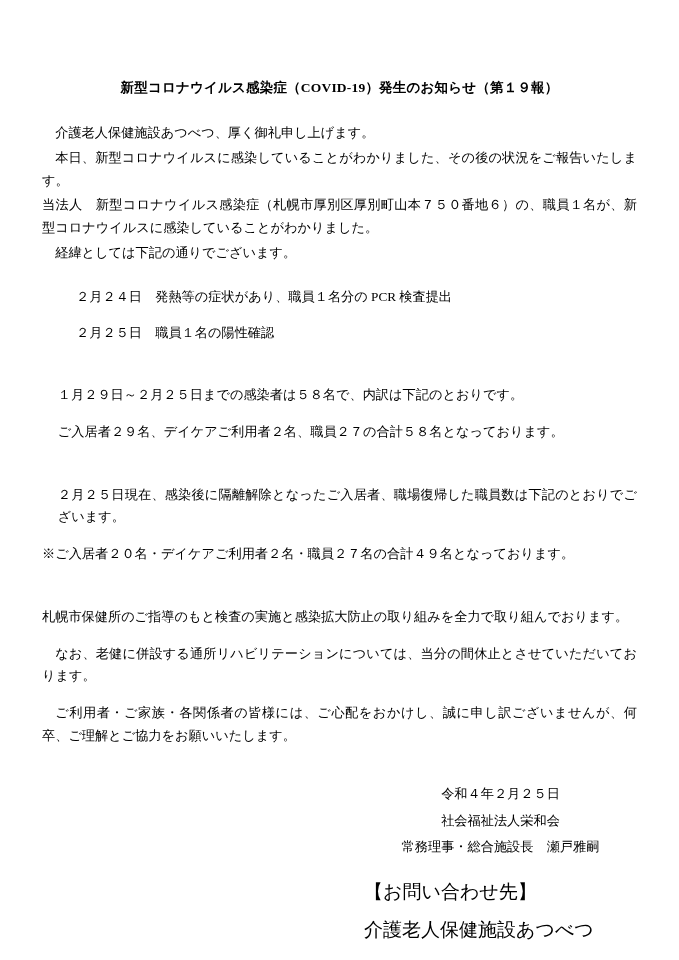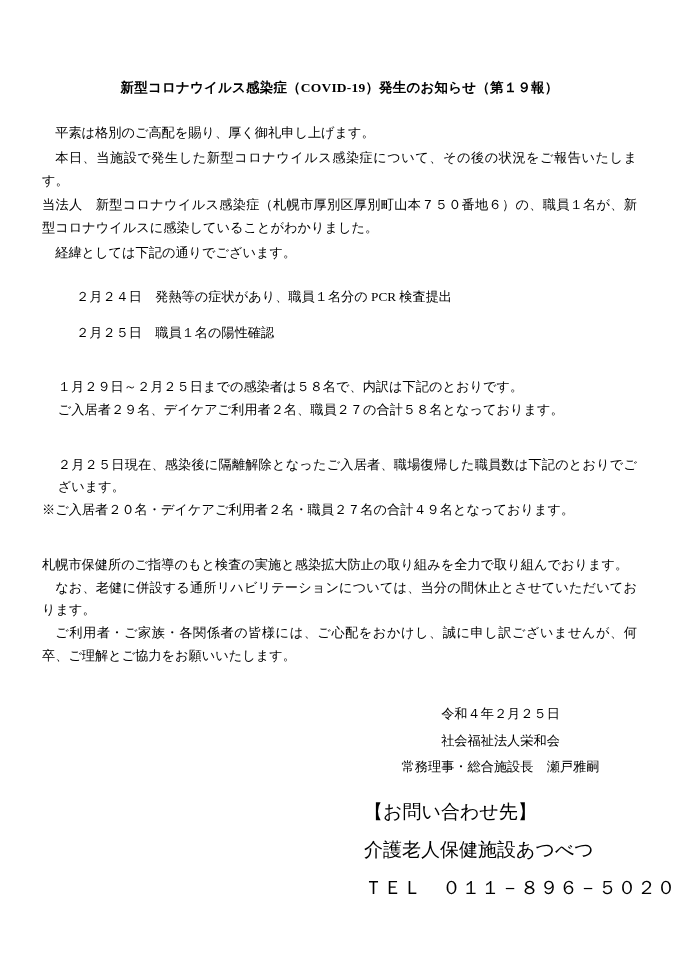--- a/index.html
+++ b/index.html
@@ -31,23 +31,23 @@
   .para {
     font-size: 13.2px;
     line-height: 1.72;
     margin: 0;
     text-align: justify;
     text-justify: inter-ideograph;
   }
   .indent1 { text-indent: 1em; }
   .indent2 { padding-left: 1.2em; }
   .block-gap-s { margin-top: 2px; }
-  .block-gap-m { }
+  .block-gap-m { margin-top: 14px; }
   .block-gap-l { margin-top: 22px; }
-  .block-gap-xl { margin-top: 32px; }
+  .block-gap-xl { margin-top: 40px; }
 
   .event-line {
     font-size: 13.2px;
     line-height: 1.7;
     padding-left: 1.6em;
     margin: 13px;
   }
   .event-line + .event-line { margin-top: 8px; }
 
   .sign-block {
@@ -72,22 +72,22 @@
   .contact-line { white-space: nowrap; }
   .tel-line { letter-spacing: 0.5px; white-space: nowrap; }
 </style>
 </head>
 <body>
 
 <div class="page">
 
   <h1 class="doc-title">新型コロナウイルス感染症（COVID-19）発生のお知らせ（第１９報）</h1>
 
-  <p class="para indent1">平素は格別のご高配を賜り、厚く御礼申し上げます。</p>
-  <p class="para indent1 block-gap-s">本日、当施設で発生した新型コロナウイルス感染症について、その後の状況をご報告いたします。</p>
+  <p class="para indent1">介護老人保健施設あつべつ、厚く御礼申し上げます。</p>
+  <p class="para indent1 block-gap-s">本日、新型コロナウイルスに感染していることがわかりました、その後の状況をご報告いたします。</p>
   <p class="para block-gap-s">当法人　新型コロナウイルス感染症（札幌市厚別区厚別町山本７５０番地６）の、職員１名が、新型コロナウイルスに感染していることがわかりました。</p>
   <p class="para indent1 block-gap-s">経緯としては下記の通りでございます。</p>
 
   <div class="block-gap-l">
     <p class="event-line">２月２４日　発熱等の症状があり、職員１名分の PCR 検査提出</p>
     <p class="event-line">２月２５日　職員１名の陽性確認</p>
   </div>
 
   <p class="para indent2 block-gap-xl">１月２９日～２月２５日までの感染者は５８名で、内訳は下記のとおりです。</p>
   <p class="para indent2 block-gap-m">ご入居者２９名、デイケアご利用者２名、職員２７の合計５８名となっております。</p>

